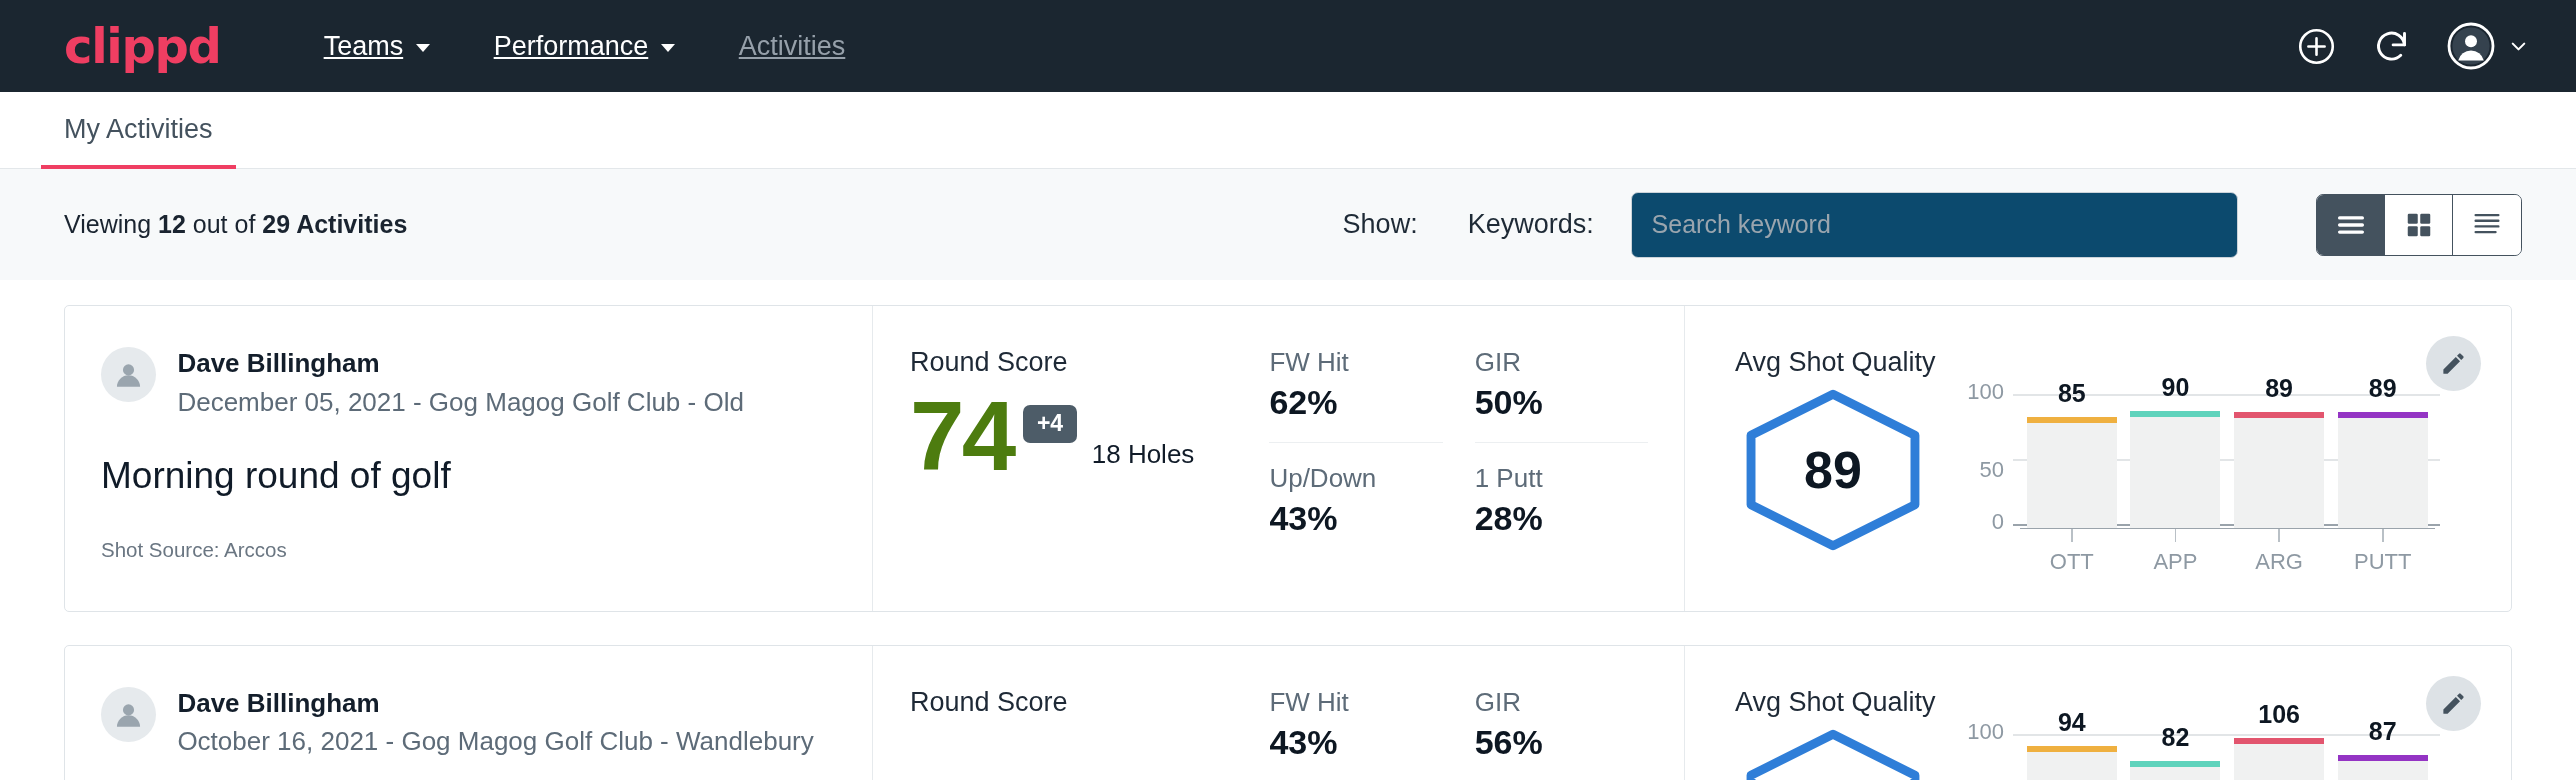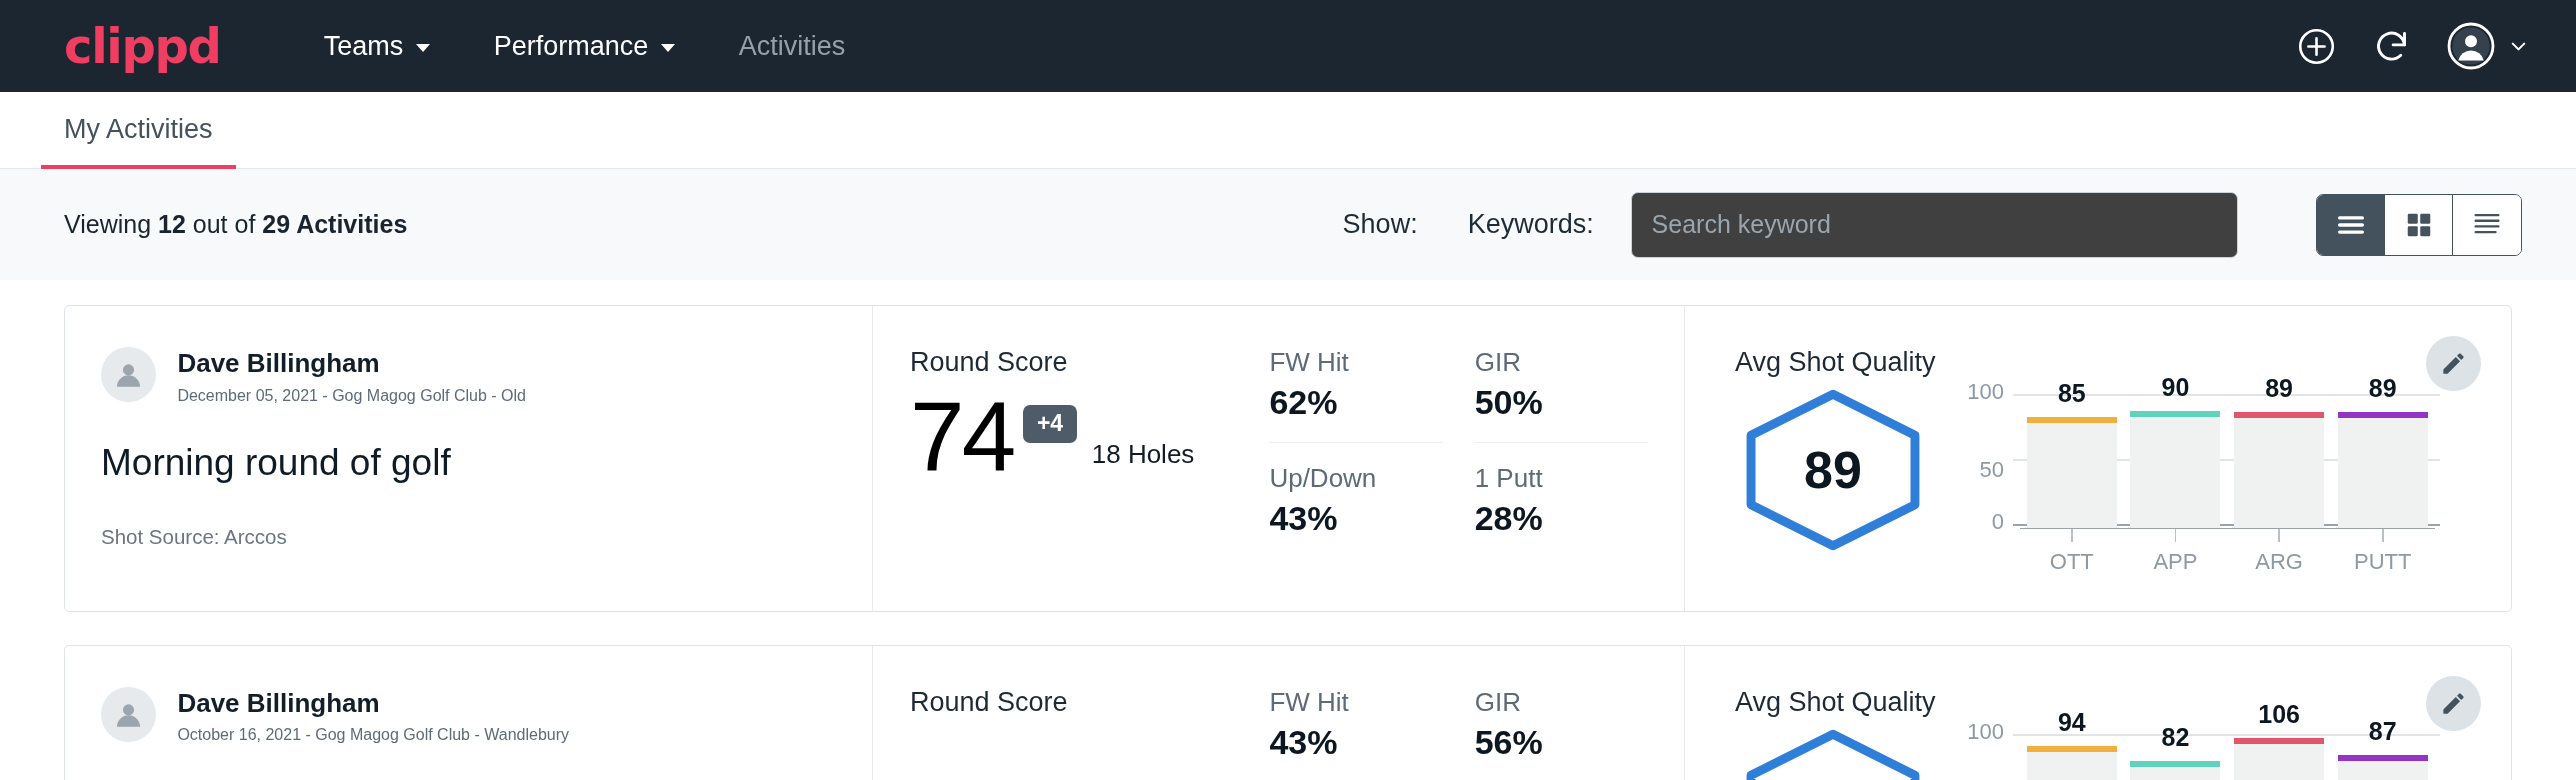--- a/index.html
+++ b/index.html
@@ -30,20 +30,21 @@
   }
   .navlinks { display: flex; align-items: center; gap: 0; }
   .navlink {
     color: #ffffff;
     font-size: 27px;
     padding: 12.5px 32px;
     display: flex;
     align-items: center;
     gap: 12.5px;
     white-space: nowrap;
+    text-decoration: underline;
   }
   .navlink.muted { color: #96a0aa; }
   .caret {
     width: 0; height: 0;
     border-left: 7.1px solid transparent;
     border-right: 7.1px solid transparent;
     border-top: 8px solid currentColor;
     display: inline-block;
     margin-top: 3.6px;
   }
@@ -104,21 +105,21 @@
   }
   .select .chev {
     margin-left: auto;
     width: 19.6px; height: 19.6px;
     border-right: 3.6px solid #44525e;
     border-bottom: 3.6px solid #44525e;
     transform: rotate(45deg) translate(-3.6px,-3.6px);
   }
   .searchbox {
     width: 607px; height: 66px;
-    background: #404040;
+    background: #0c4a6e;
     border: 0.9px solid #ccd4da;
     border-radius: 7.1px;
     display: flex;
     align-items: center;
     padding: 0 19.6px;
     font-size: 25px;
     color: #9aa5ae;
     margin-left: 14.3px;
   }
   .viewtoggle {
@@ -155,35 +156,35 @@
     border-right: 0.9px solid #e6eaed;
   }
   .who { display: flex; align-items: flex-start; gap: 21.4px; }
   .who-av {
     width: 55px; height: 55px; border-radius: 50%;
     background: #e6eaed;
     display: flex; align-items: center; justify-content: center;
     flex: none;
   }
   .who-name { font-size: 26px; font-weight: 700; color: #131e2b; line-height: 1.25; }
-  .who-sub { font-size: 16px; color: #5d6b78; margin-top: 7.1px; }
+  .who-sub { font-size: 26px; color: #5d6b78; margin-top: 7.1px; }
   .card-title {
     font-size: 37px; font-weight: 400; color: #101b28;
     margin-top: 37px;
   }
   .card-src { font-size: 20.5px; color: #6a7682; margin-top: 41px; }
 
   .col-score {
     width: 375px;
     padding: 41px 0 36px 37px;
   }
   .sec-label { font-size: 27px; color: #1e2936; }
   .score-row { display: flex; align-items: flex-end; margin-top: 12.5px; }
   .score-big {
-    font-size: 98px; font-weight: 400; color: #000000; line-height: 0.92;
+    font-size: 98px; font-weight: 700; color: #4d7c0f; line-height: 0.92;
     letter-spacing: -2.7px;
   }
   .score-badge {
     background: #4d5c68; color: #fff;
     font-size: 23px; font-weight: 700;
     border-radius: 7.1px;
     padding: 5.4px 14.3px;
     margin-left: 9px;
     align-self: flex-start;
     margin-top: 14.3px;

